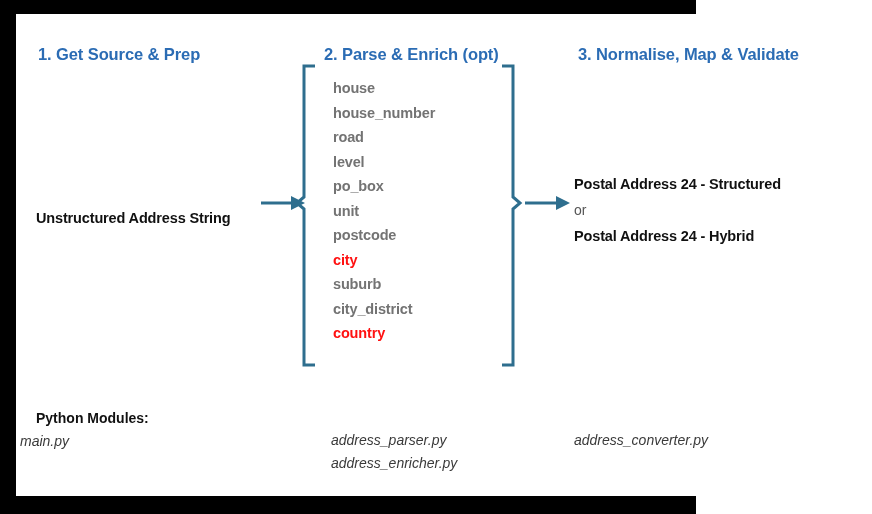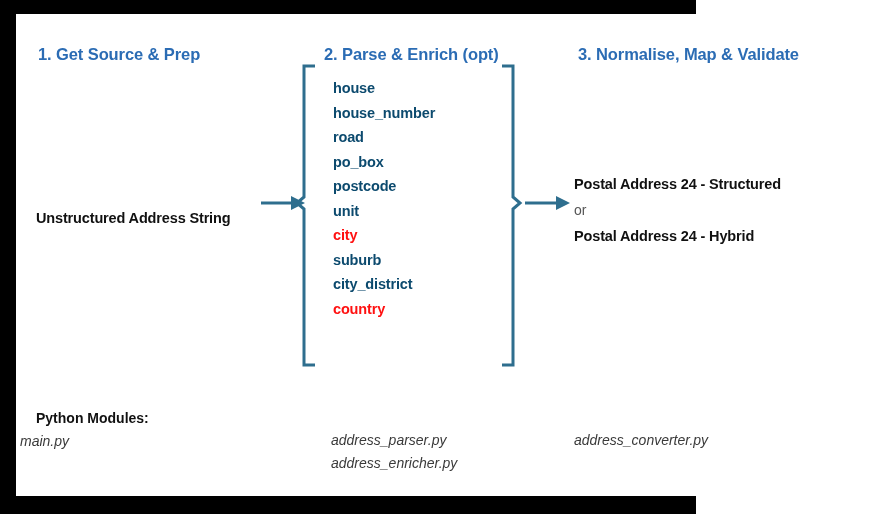--- a/index.html
+++ b/index.html
@@ -62,21 +62,21 @@
   
   #field-list {
     position: absolute;
     left: 317px;
     top: 62px;
     width: 180px;
   }
   .field-item {
     font-size: 14.5px;
     font-weight: bold;
-    color: #0c4a6e;
+    color: #737373;
     height: 24.5px;
     line-height: 24.5px;
     white-space: nowrap;
     letter-spacing: -0.15px;
   }
   .field-item.highlight { color: #FF1111; }
 
   
   #output-block {
     position: absolute;
@@ -156,23 +156,24 @@
     <div class="heading" id="heading-1">1. Get Source &amp; Prep</div>
     <div class="heading" id="heading-2">2. Parse &amp; Enrich (opt)</div>
     <div class="heading" id="heading-3">3. Normalise, Map &amp; Validate</div>
 
     <div id="input-label">Unstructured Address String</div>
 
     <div id="field-list">
       <div class="field-item">house</div>
       <div class="field-item">house_number</div>
       <div class="field-item">road</div>
+      <div class="field-item">level</div>
       <div class="field-item">po_box</div>
+      <div class="field-item">unit</div>
       <div class="field-item">postcode</div>
-      <div class="field-item">unit</div>
       <div class="field-item highlight">city</div>
       <div class="field-item">suburb</div>
       <div class="field-item">city_district</div>
       <div class="field-item highlight">country</div>
     </div>
 
     <div id="output-block">
       <div class="out-line">Postal Address 24 - Structured</div>
       <div class="out-line conjunction">or</div>
       <div class="out-line">Postal Address 24 - Hybrid</div>

